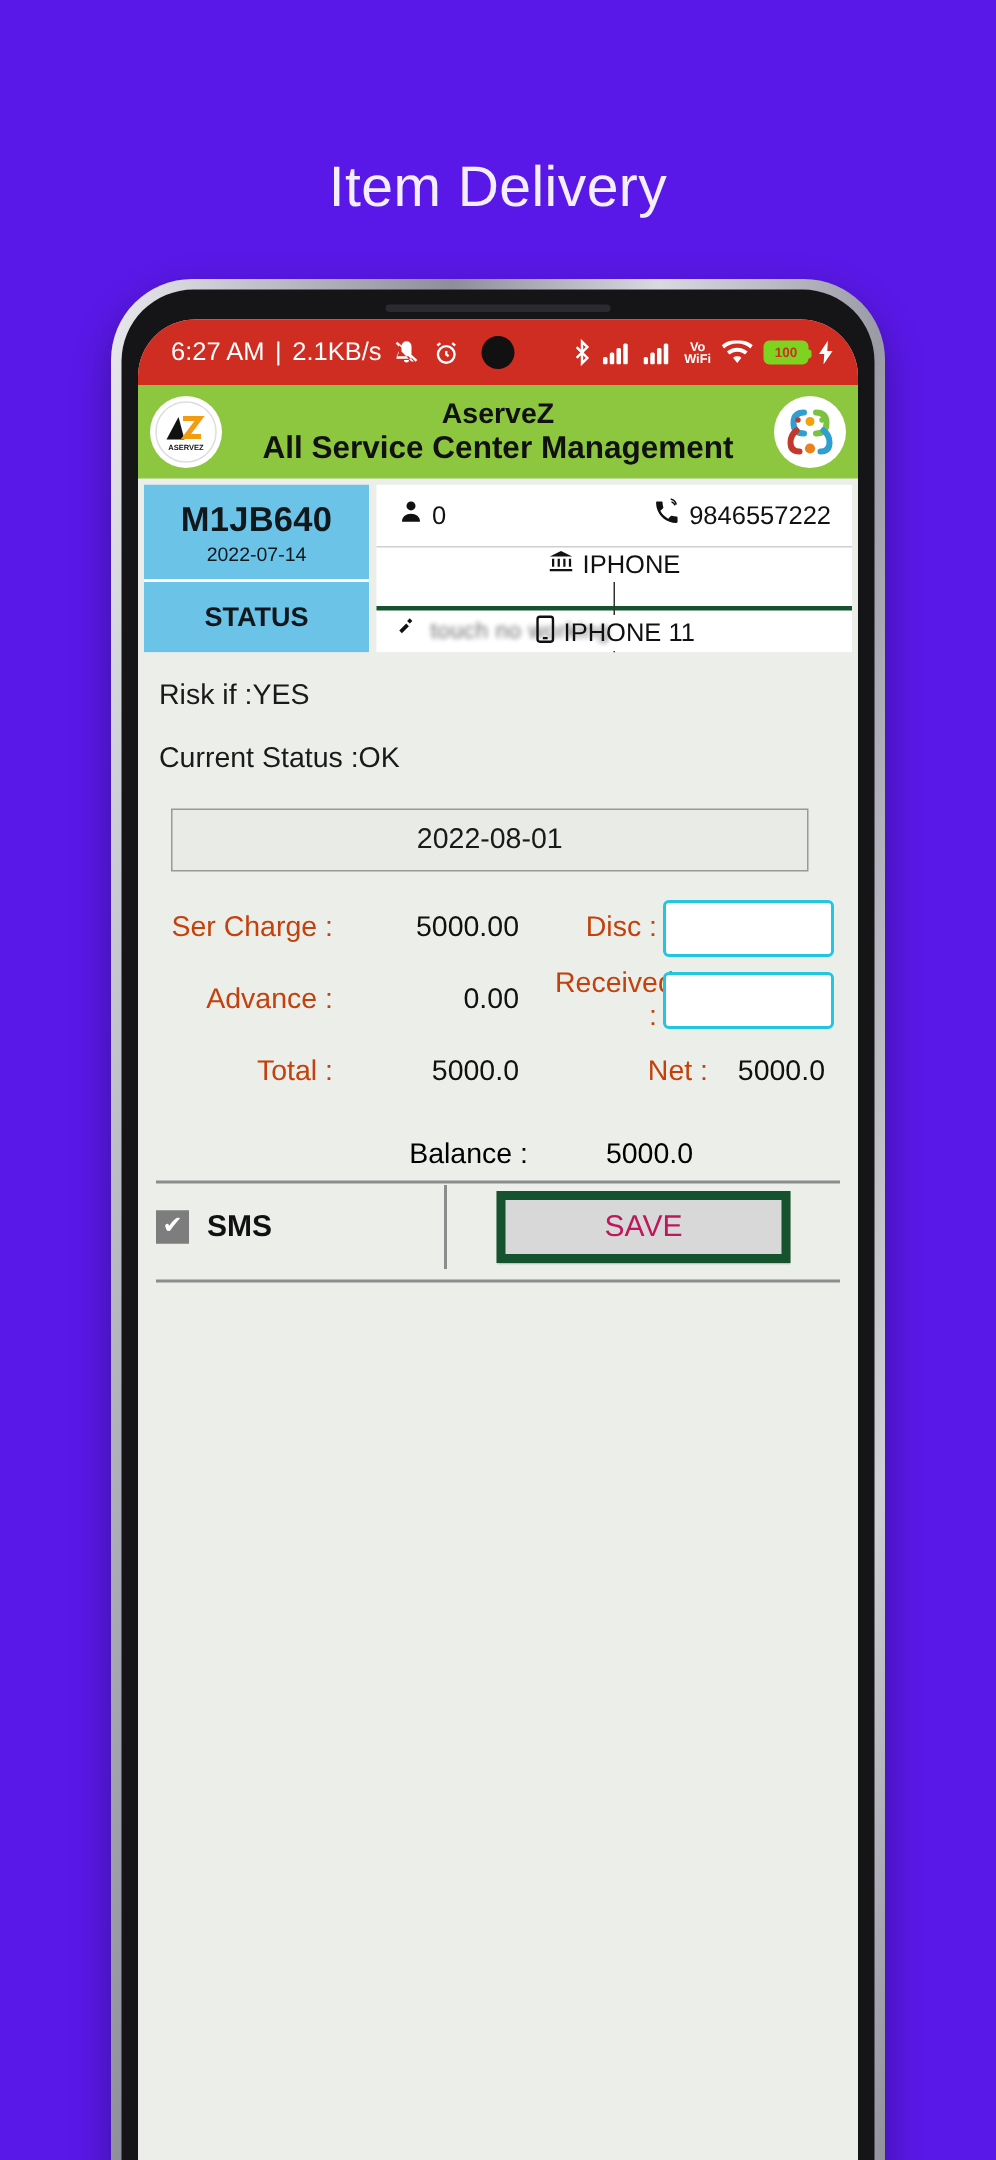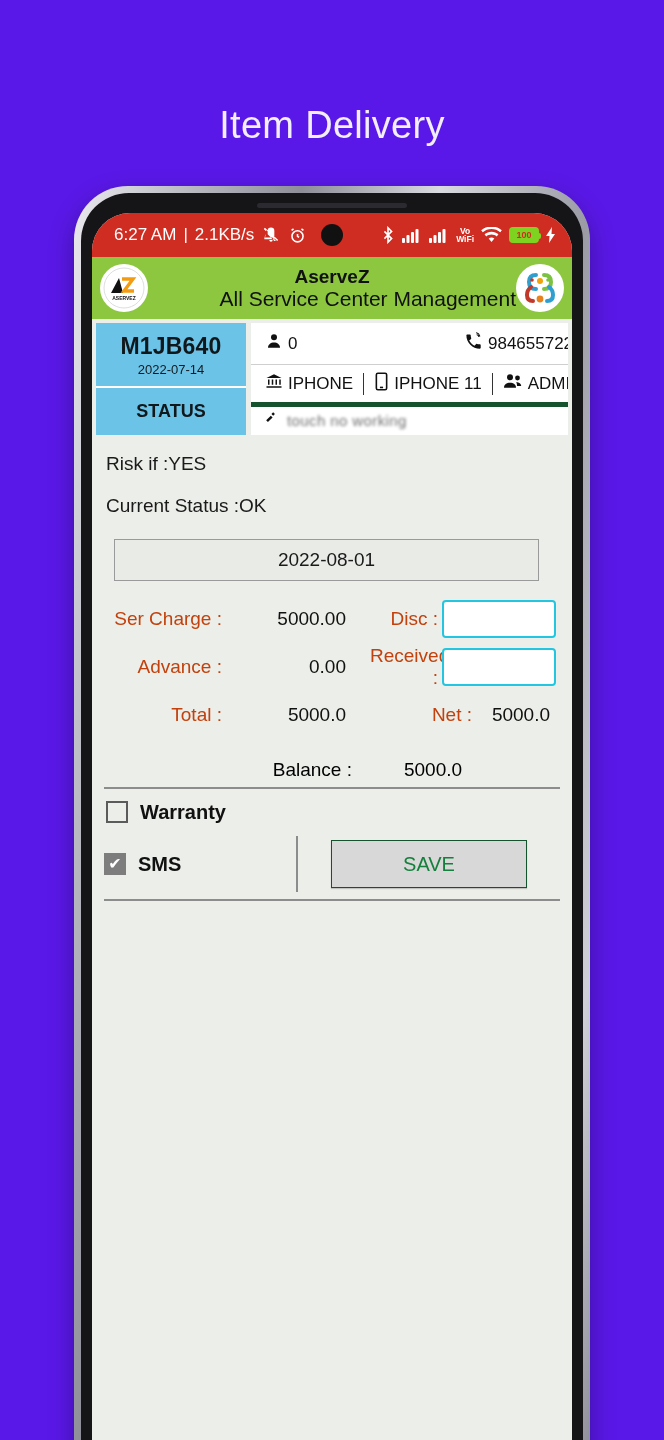--- a/index.html
+++ b/index.html
@@ -118,21 +118,21 @@
   .logo-left, .logo-right {
     width: 48px; height: 48px;
     border-radius: 50%;
     background: #ffffff;
     display: flex; align-items: center; justify-content: center;
     flex: none;
     overflow: hidden;
   }
   .appbar-titles { flex: 1; text-align: center; line-height: 1.12; }
   .app-title-1 { font-size: 19px; color: #111; font-weight: 600; }
-  .app-title-2 { font-size: 21px; color: #111; font-weight: 400; text-align: right; }
+  .app-title-2 { font-size: 21px; color: #111; font-weight: 700; }
 
   
   .job-card {
     display: flex;
     margin: 4px 4px 0 4px;
     height: 112px;
     overflow: hidden;
   }
   .job-left {
     width: 150px;
@@ -159,21 +159,21 @@
     background: #ffffff;
     margin-left: 5px;
     display: flex; flex-direction: column;
   }
   .jr-row {
     display: flex; align-items: center;
     padding: 0 14px;
     font-size: 17px; color: #111;
   }
   .jr-row-1 { height: 42px; justify-content: space-between; border-bottom: 1px solid #cfcfcf; }
-  .jr-row-2 { height: 42px; border-bottom: 5px solid #14532d; gap: 0; }
+  .jr-row-2 { height: 42px; border-bottom: 3px solid #14532d; gap: 0; flex-direction: column; }
   .jr-row-3 { height: 26px; gap: 8px; overflow: hidden; }
   .jr-cell { display: flex; align-items: center; gap: 5px; white-space: nowrap; }
   .jr-sep { width: 1px; height: 22px; background: #333; margin: 0 10px; flex: none; }
   .jr-blur { filter: blur(1.6px); opacity: 0.62; font-size: 15px; letter-spacing: 0.4px; }
 
   
   .body-area {
     background: #eceee9;
     padding: 0 0 0 0;
     height: calc(100% - 44px - 62px - 116px - 58px);
@@ -260,23 +260,23 @@
     display: flex; align-items: center;
     height: 58px;
     margin: 0 12px;
   }
   .bottom-left { width: 192px; display: flex; align-items: center; height: 100%; }
   .vdiv { width: 2px; height: 56px; background: #8c8c8c; flex: none; }
   .bottom-right { flex: 1; display: flex; align-items: center; justify-content: center; }
   .save-btn {
     width: 196px; height: 48px;
     background: #d8d8d8;
-    border: 1px solid #14532d;
+    border: 6px solid #14532d;
     font-size: 20px;
-    color: #15803d;
+    color: #be185d;
     font-family: "Liberation Sans", sans-serif;
     box-shadow: 0 1px 1px rgba(0,0,0,0.18);
   }
 
   .filler { background: #eceee9; flex: 1; }
 
   
   .navbar {
     height: 58px;
     background: #ffffff;
@@ -512,24 +512,20 @@
 
             <div class="bal-row">
               <div class="bal-l">Balance :</div>
               <div class="bal-v">5000.0</div>
             </div>
           </div>
 
 
           <div class="divider"></div>
 
-          <div class="check-row">
-            <span class="cbox"></span>
-            <span class="check-label">Warranty</span>
-          </div>
 
           <div class="bottom-row">
             <div class="bottom-left">
               <span class="cbox checked">
                 <span>✔</span>
               </span>
               <span class="check-label">SMS</span>
             </div>
             <div class="vdiv"></div>
             <div class="bottom-right">

